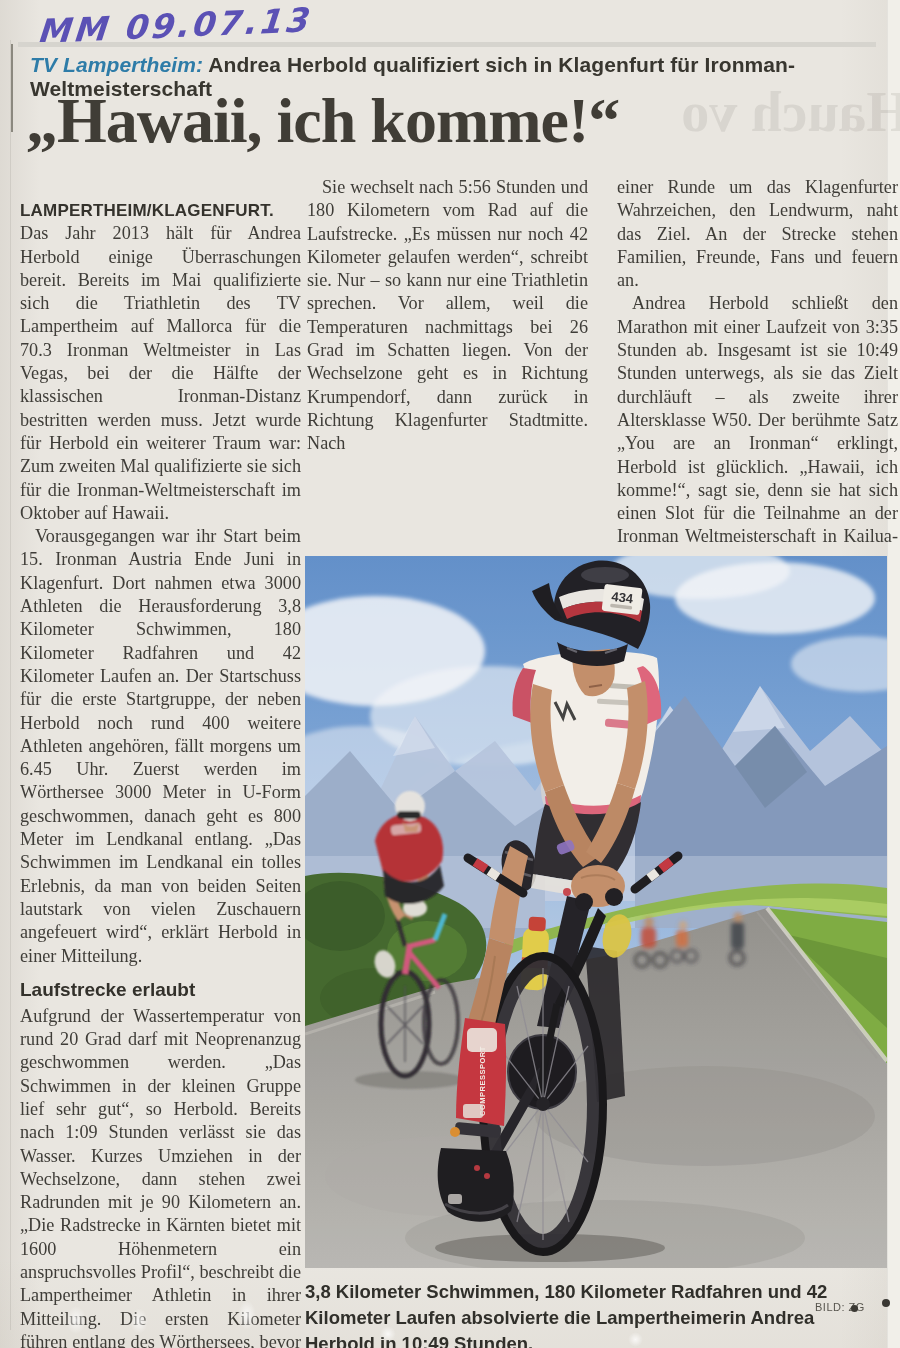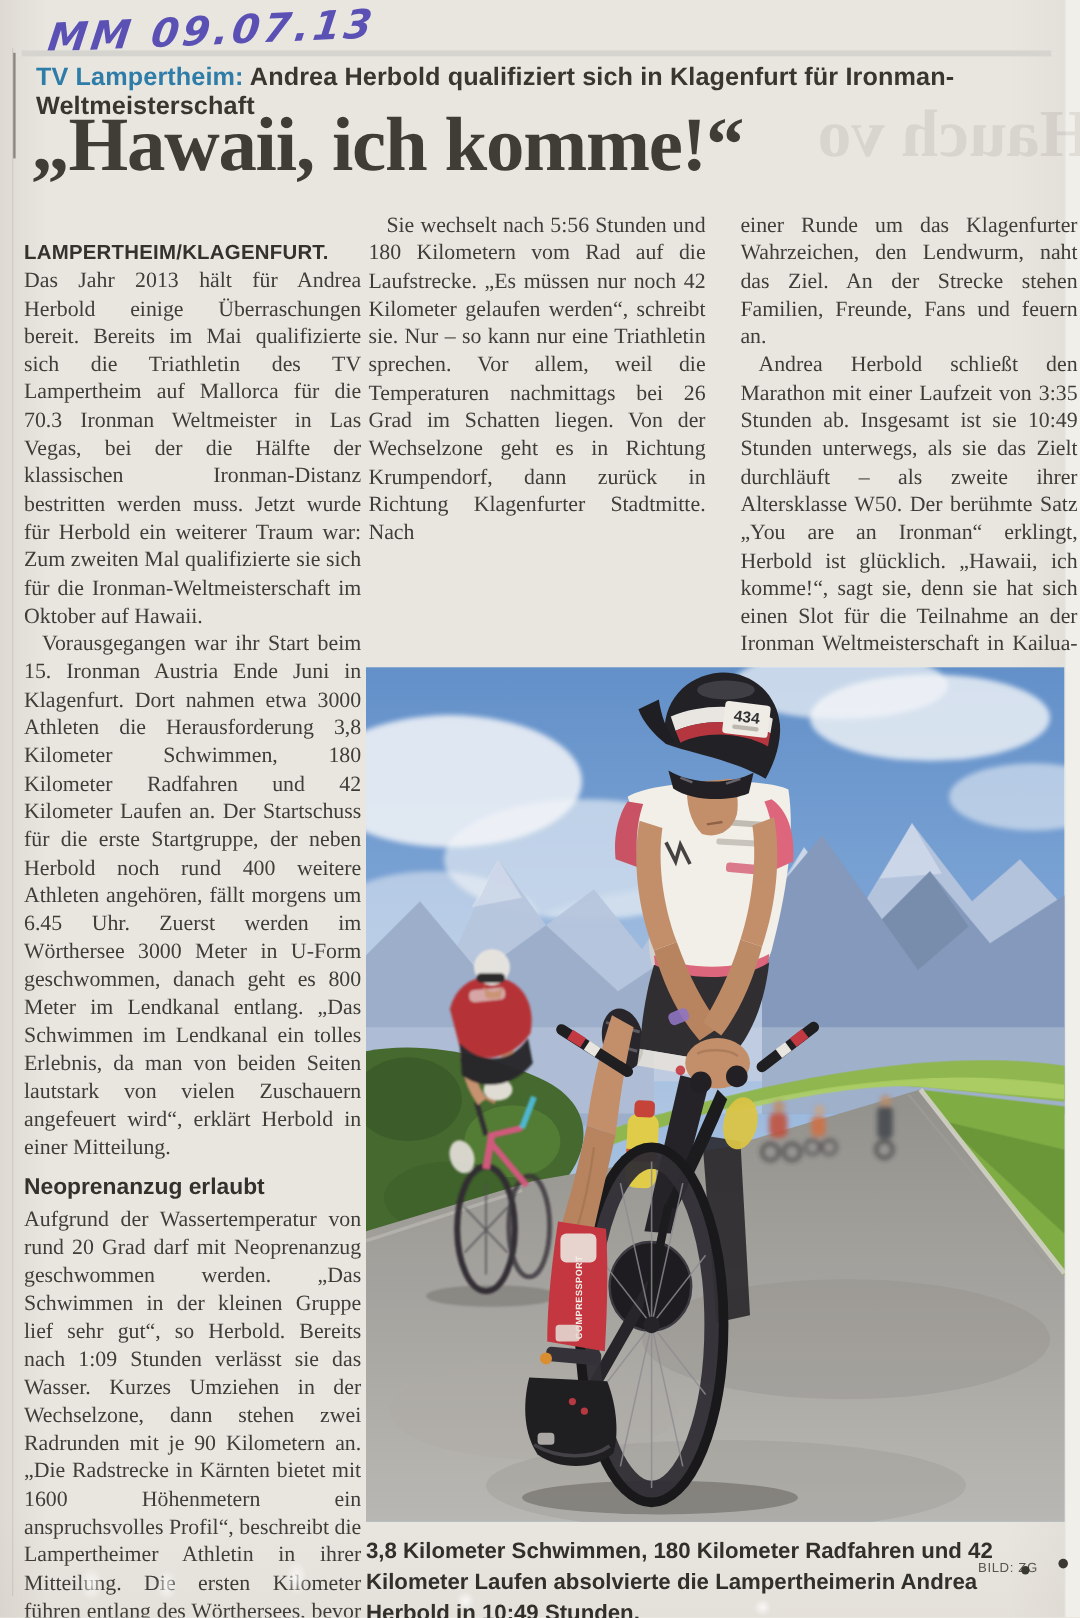--- a/index.html
+++ b/index.html
@@ -28,21 +28,21 @@
     font-style:italic; font-weight:600;
     font-size:33px; letter-spacing:3px;
     color:#5b51b5;
     transform:rotate(-2.5deg) skewX(-10deg);
   }
 
   .rule-top { position:absolute; left:18px; top:42px; width:858px; height:5px; background:#d6d4ce; }
 
   
   .kicker { position:absolute; left:30px; top:53px; font-size:21px; font-weight:bold; letter-spacing:.1px; }
-  .kicker .blue { color:#2e7ca8; }
+  .kicker .blue { color:#2e7ca8;font-style:italic; }
   .kicker .dark { color:#38362f; }
 
   
   .headline {
     position:absolute; left:26px; top:84px;
     font-family:"Liberation Serif", serif;
     font-weight:bold; font-size:64px; letter-spacing:-1px;
     color:#403d36;
     text-align:center;
   }
@@ -121,21 +121,21 @@
 
 <div class="kicker"><span class="blue">TV Lampertheim:</span><span class="dark"> Andrea Herbold qualifiziert sich in Klagenfurt für Ironman-Weltmeisterschaft</span></div>
 
 <div class="ghost">Hauch vo</div>
 
 <h1 class="headline">„Hawaii, ich komme!“</h1>
 
 <div class="col" id="col1">
   <p><span class="lead-in">LAMPERTHEIM/KLAGENFURT.</span><span> Das Jahr 2013 hält für Andrea Herbold einige Überraschungen bereit. Bereits im Mai qualifizierte sich die Triathletin des TV Lampertheim auf Mallorca für die 70.3 Ironman Weltmeister in Las Vegas, bei der die Hälfte der klassischen Ironman-Distanz bestritten werden muss. Jetzt wurde für Herbold ein weiterer Traum war: Zum zweiten Mal qualifizierte sie sich für die Ironman-Weltmeisterschaft im Oktober auf Hawaii.</span></p>
   <p class="indent">Vorausgegangen war ihr Start beim 15. Ironman Austria Ende Juni in Klagenfurt. Dort nahmen etwa 3000 Athleten die Herausforderung 3,8 Kilometer Schwimmen, 180 Kilometer Radfahren und 42 Kilometer Laufen an. Der Startschuss für die erste Startgruppe, der neben Herbold noch rund 400 weitere Athleten angehören, fällt morgens um 6.45 Uhr. Zuerst werden im Wörthersee 3000 Meter in U-Form geschwommen, danach geht es 800 Meter im Lendkanal entlang. „Das Schwimmen im Lendkanal ein tolles Erlebnis, da man von beiden Seiten lautstark von vielen Zuschauern angefeuert wird“, erklärt Herbold in einer Mitteilung.</p>
-  <h3 class="subhead">Neoprenanzug erlaubt</h3>
+  <h3 class="subhead">Laufstrecke erlaubt</h3>
   <p>Aufgrund der Wassertemperatur von rund 20 Grad darf mit Neoprenanzug geschwommen werden. „Das Schwimmen in der kleinen Gruppe lief sehr gut“, so Herbold. Bereits nach 1:09 Stunden verlässt sie das Wasser. Kurzes Umziehen in der Wechselzone, dann stehen zwei Radrunden mit je 90 Kilometern an. „Die Radstrecke in Kärnten bietet mit 1600 Höhenmetern ein anspruchsvolles Profil“, beschreibt die Lampertheimer Athletin in ihrer Mitteilung. Die ersten Kilometer führen entlang des Wörthersees, bevor der erste Anstieg zum Faaker See bewältigt werden muss. Die zahlreichen Zuschauer beflügelten aber jeden einzelnen Athleten, sodass die Anstiege kein Problem bedeuteten.</p>
 
 </div>
 
 <div class="col" id="col2">
   <p class="indent">Sie wechselt nach 5:56 Stunden und 180 Kilometern vom Rad auf die Laufstrecke. „Es müssen nur noch 42 Kilometer gelaufen werden“, schreibt sie. Nur – so kann nur eine Triathletin sprechen. Vor allem, weil die Temperaturen nachmittags bei 26 Grad im Schatten liegen. Von der Wechselzone geht es in Richtung Krumpendorf, dann zurück in Richtung Klagenfurter Stadtmitte. Nach</p>
 </div>
 
 <div class="col" id="col3">
   <p>einer Runde um das Klagenfurter Wahrzeichen, den Lendwurm, naht das Ziel. An der Strecke stehen Familien, Freunde, Fans und feuern an.</p>

